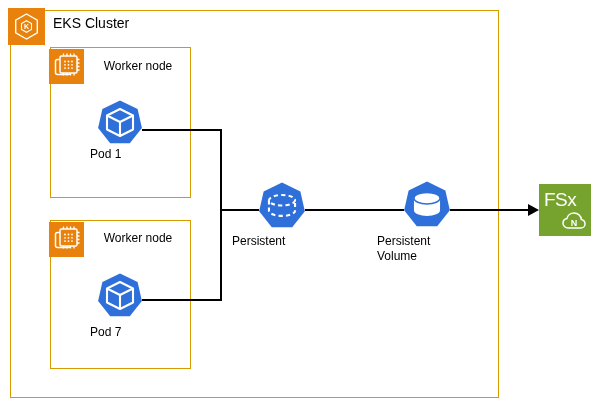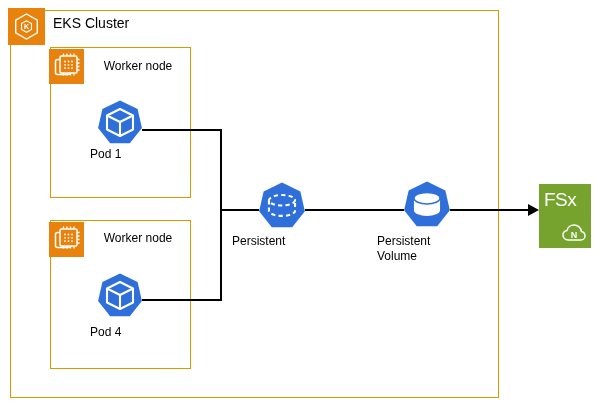--- a/index.html
+++ b/index.html
@@ -36,21 +36,21 @@
   .line{background:var(--line-black,#000);z-index:2;}
   #line-pod1{left:142px;top:129px;width:80px;height:2px;}
   #line-pod2{left:142px;top:299px;width:80px;height:2px;}
   #line-vert{left:220px;top:129px;width:2px;height:172px;}
   #line-mid{left:220px;top:209px;width:39px;height:2px;}
   #line-pvc-pv{left:305px;top:209px;width:99px;height:2px;}
   #line-pv-fsx{left:450px;top:209px;width:80px;height:2px;}
   #arrowhead{left:528px;top:204px;width:0;height:0;
     border-top:6px solid transparent;border-bottom:6px solid transparent;
     border-left:11px solid var(--line-black,#000);z-index:2;}
-  #fsx-icon{left:539px;top:184px;width:52px;height:64px;
+  #fsx-icon{left:539px;top:184px;width:52px;height:52px;
     background:var(--fsx-green,#76A22E);z-index:3;}
   #fsx-label{position:absolute;left:5px;top:5px;color:#fff;font-size:19px;
     letter-spacing:-0.5px;font-weight:400;line-height:21px;}
   .orange-fill{fill:var(--icon-orange,#E8820C);}
   .white-stroke{stroke:#fff;fill:none;}
   .blue-fill{fill:var(--pod-blue,#2E6FD9);}
   svg{display:block;width:100%;height:100%;}
   svg text{fill:#fff;font-family:"Liberation Sans",sans-serif;}
 </style>
 </head>
@@ -136,21 +136,21 @@
 <div class="abs pod-icon" id="pod2-icon">
   <svg viewBox="0 0 46 46">
     <polygon class="blue-fill" points="23,0.5 40.6,9 44.9,28 32.8,43.3 13.2,43.3 1.1,28 5.4,9"></polygon>
     <g class="white-stroke" stroke-width="2.1" stroke-linejoin="round">
       <path d="M23 9 L36 15.5 L23 22 L10 15.5 Z"></path>
       <path d="M10 15.5 V29.5 L23 36 V22"></path>
       <path d="M36 15.5 V29.5 L23 36"></path>
     </g>
   </svg>
 </div>
-<div class="abs node-label" id="pod2-label">Pod 4</div>
+<div class="abs node-label" id="pod2-label">Pod 7</div>
 
 <div class="abs line" id="line-pod1"></div>
 <div class="abs line" id="line-pod2"></div>
 <div class="abs line" id="line-vert"></div>
 <div class="abs line" id="line-mid"></div>
 <div class="abs line" id="line-pvc-pv"></div>
 <div class="abs line" id="line-pv-fsx"></div>
 <div class="abs" id="arrowhead"></div>
 
 <div class="abs" id="pvc-icon">

